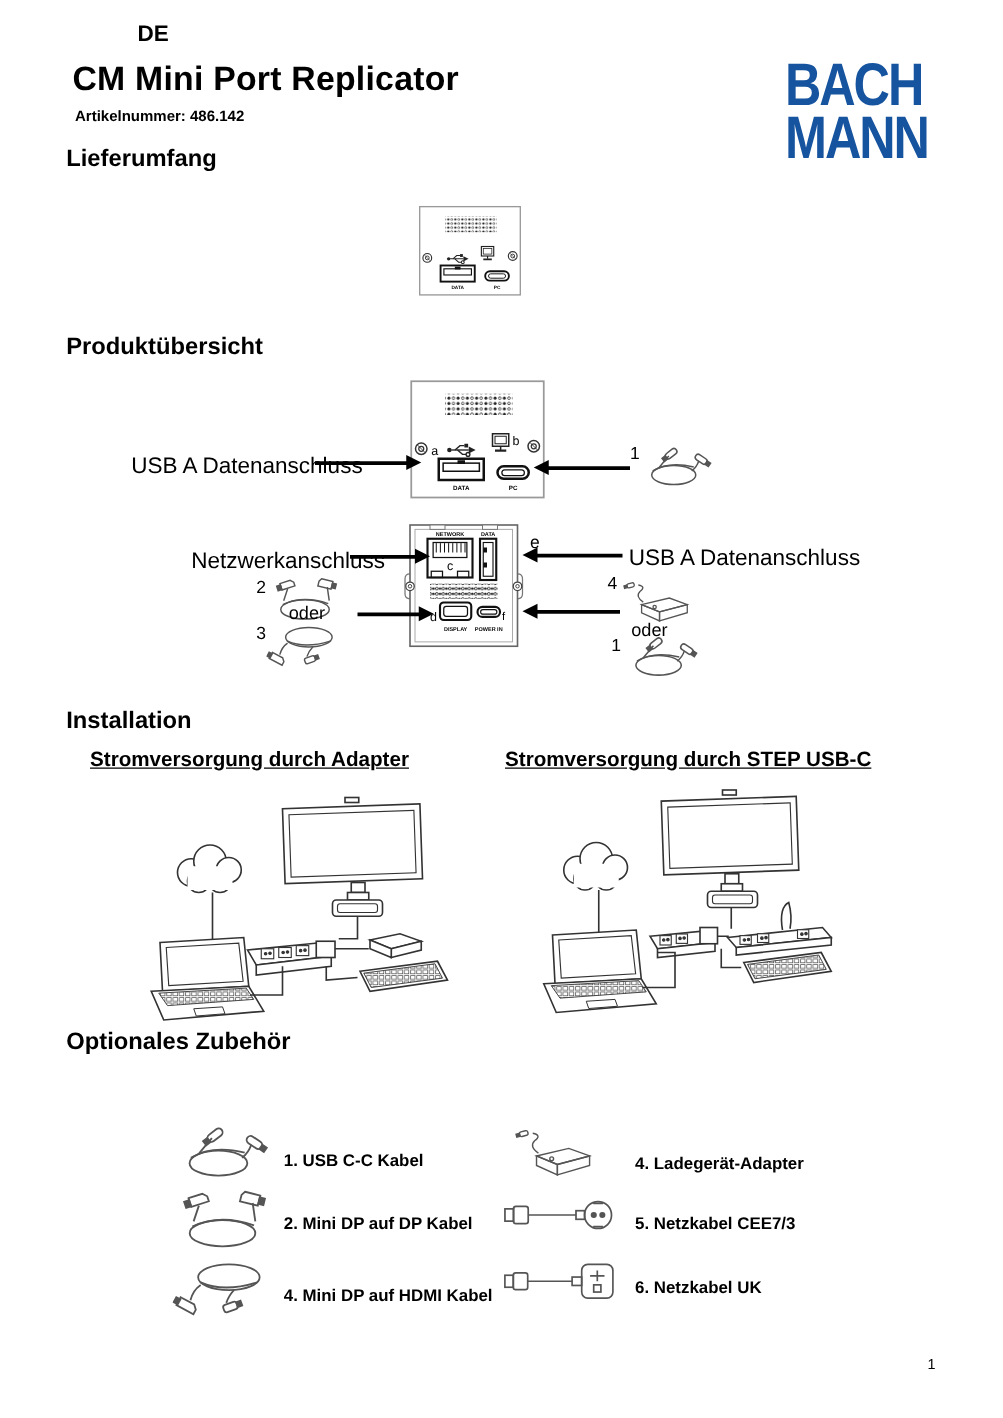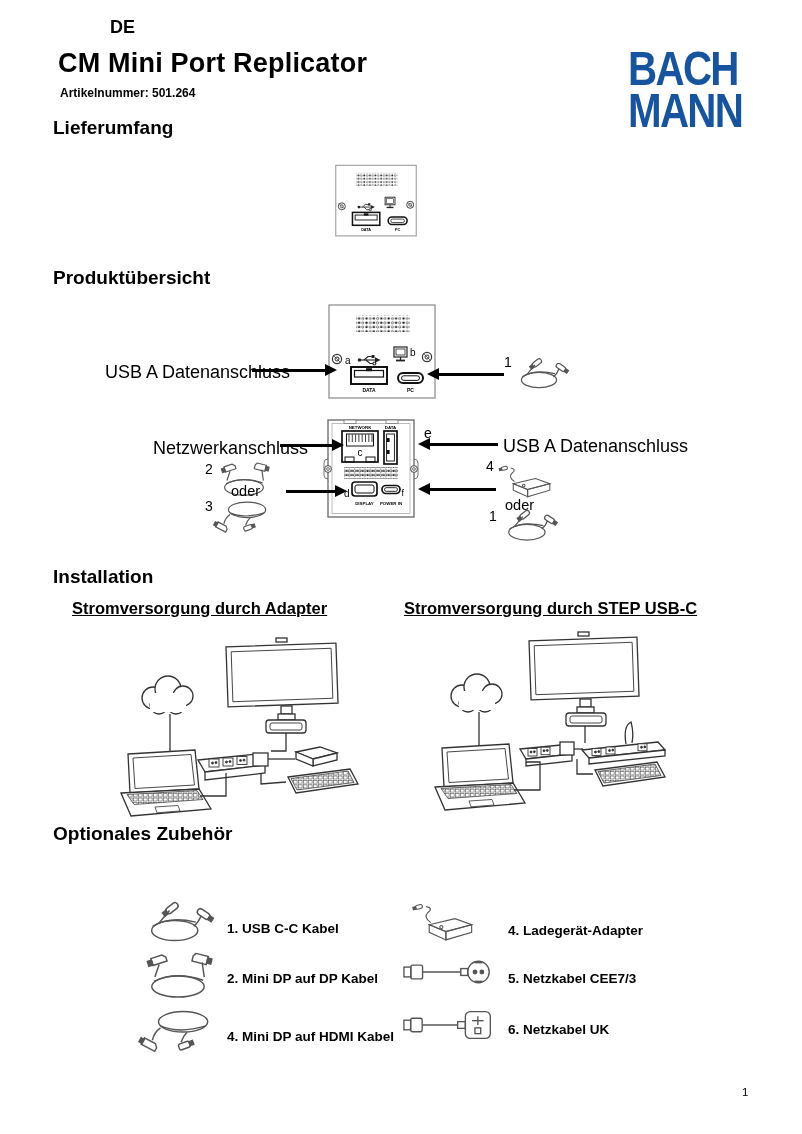--- a/index.html
+++ b/index.html
@@ -34,21 +34,21 @@
     content:""; position:absolute; left:-11px; top:-5px; width:0; height:0;
     border-right:12px solid #000; border-top:6.5px solid transparent; border-bottom:6.5px solid transparent;
   }
   svg text { font-family:"Liberation Sans", sans-serif; fill:#000; }
 </style>
 </head>
 <body>
 
 <div class="abs lang">DE</div>
 <div class="abs title">CM Mini Port Replicator</div>
-<div class="abs artnum">Artikelnummer: 501.264</div>
+<div class="abs artnum">Artikelnummer: 486.142</div>
 <div class="abs logo">
   <div>BACH</div>
   <div>MANN</div>
 </div>
 
 <div class="abs h2" style="left:53px;top:117px">Lieferumfang</div>
 
 <svg class="abs" style="left:335px;top:164px" width="82" height="74" viewBox="0 0 108 96">
   <defs>
     <pattern id="holesA" width="7.4" height="4.3" patternUnits="userSpaceOnUse">

